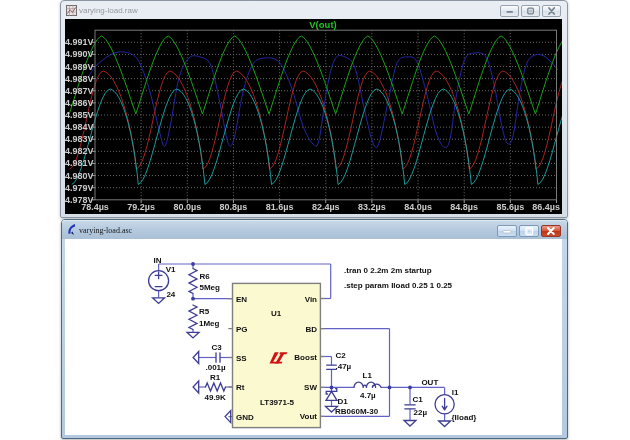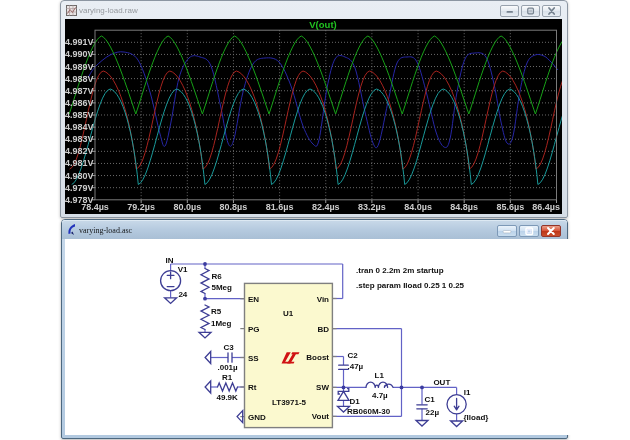--- a/index.html
+++ b/index.html
@@ -9,21 +9,21 @@
 #wtop .tbar{position:absolute;left:0;top:0;right:0;height:18px;}
 #wtop .ttext{position:absolute;left:18px;top:5px;font-size:8px;color:#95999e;}
 #wtop .client{position:absolute;left:4px;top:18px;width:497px;height:195px;background:#000;}
 .cbtns{position:absolute;top:4px;display:flex;}
 .cbtn{box-sizing:border-box;height:12px;border:1px solid #98a2ae;border-radius:2px;background:linear-gradient(#fbfcfd,#e3e9f0 50%,#d7dfe8 50%,#e7edf3);margin-left:2px;position:relative;}
 #wtop .cbtns{right:6px;}
 #wtop .cbtn{width:19px;}
 #wbot{left:61px;top:219px;width:507px;height:220px;background:linear-gradient(#c6d8ea,#b2c9e0);border:1px solid #4d6880;border-radius:4px 4px 2px 2px;box-shadow:0 1px 3px rgba(0,0,0,0.3);}
 #wbot .tbar{position:absolute;left:0;top:0;right:0;height:19px;background:linear-gradient(#c9d9e9,#b4c9de 55%,#a9bfd5);border-radius:3px 3px 0 0;box-shadow:inset 0 1px 0 #dde9f3;}
 #wbot .ttext{position:absolute;left:17px;top:5.5px;font-size:8px;color:#16181a;font-family:Liberation Serif, serif;}
-#wbot .client{position:absolute;left:3px;top:19px;width:497px;height:196px;background:#fff;padding-left:12px;}
+#wbot .client{position:absolute;left:3px;top:19px;width:497px;height:196px;background:#fff;}
 #wbot .cbtns{right:6px;top:5px;}
 #wbot .cbtn{width:20px;border-color:#7d99b7;background:linear-gradient(#eaf3fb,#cfe0f1 50%,#bad2ea 50%,#cadeef);}
 #wbot .cbtn.close{width:20px;border-color:#93352a;background:linear-gradient(#e9a08b,#d8573c 45%,#bd3418 50%,#c94f2c);}
 svg{display:block;}
 svg text{font-family:"Liberation Sans",sans-serif;}
 </style>
 </head>
 <body>
 <div class="win" id="wtop">
   <div class="tbar">

